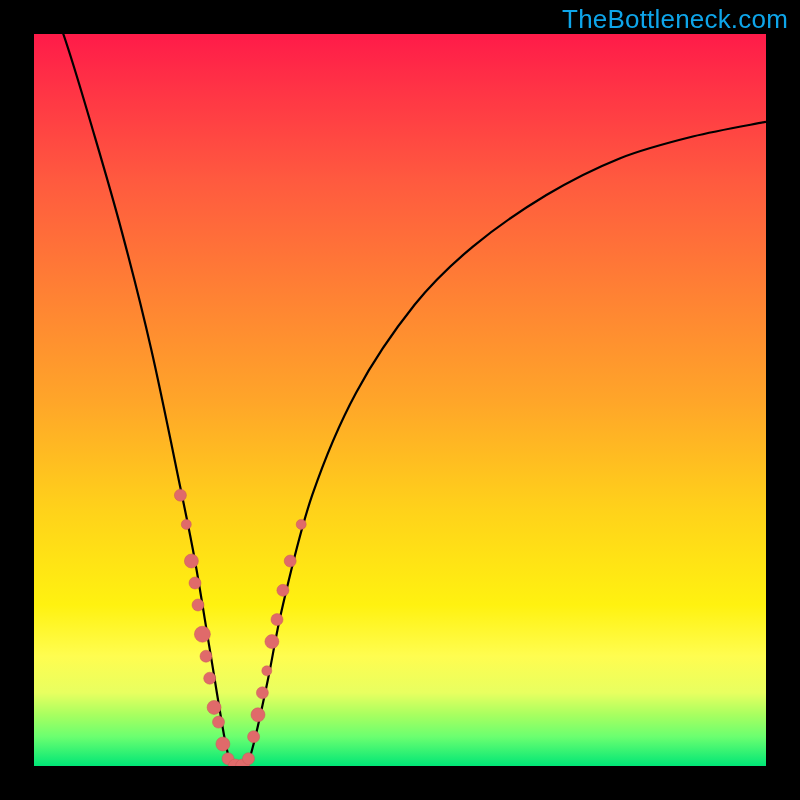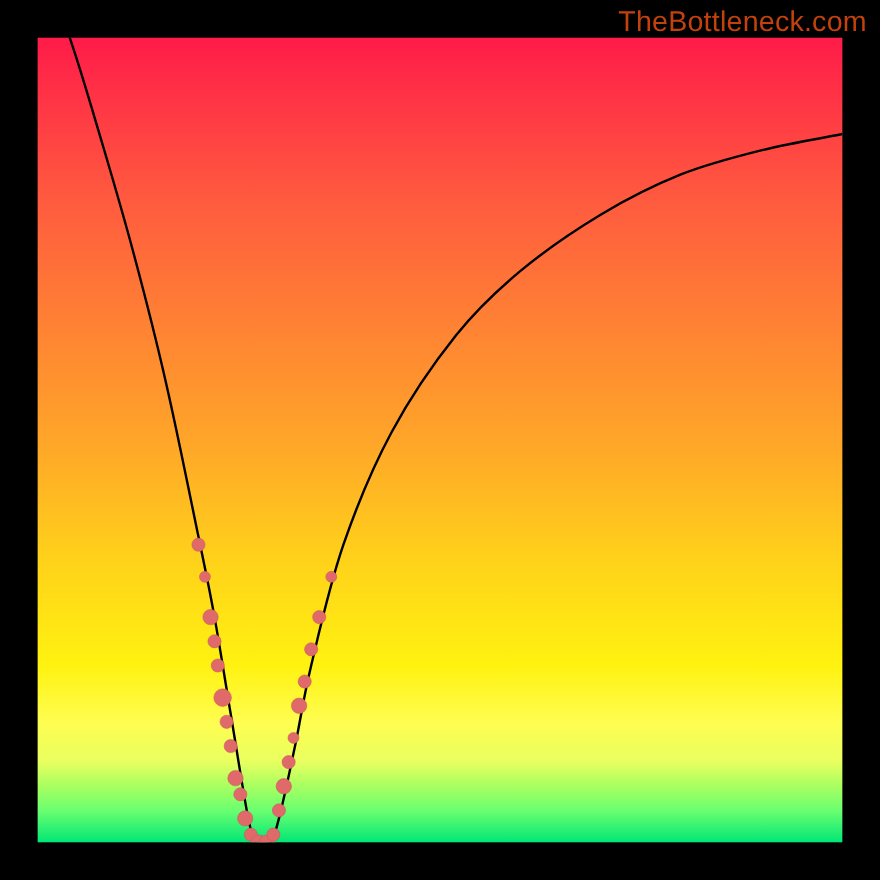--- a/index.html
+++ b/index.html
@@ -15,21 +15,21 @@
     height: 800px;
     background: #000;
     position: relative;
   }
   .watermark {
     position: absolute;
     top: 4px;
     right: 12px;
     font-size: 26px;
     font-weight: 500;
-    color: #c2410c;
+    color: #0ea5e9;
     letter-spacing: 0.2px;
     z-index: 10;
   }
   .plot {
     position: absolute;
     left: 34px;
     top: 34px;
     width: 732px;
     height: 732px;
     overflow: hidden;

